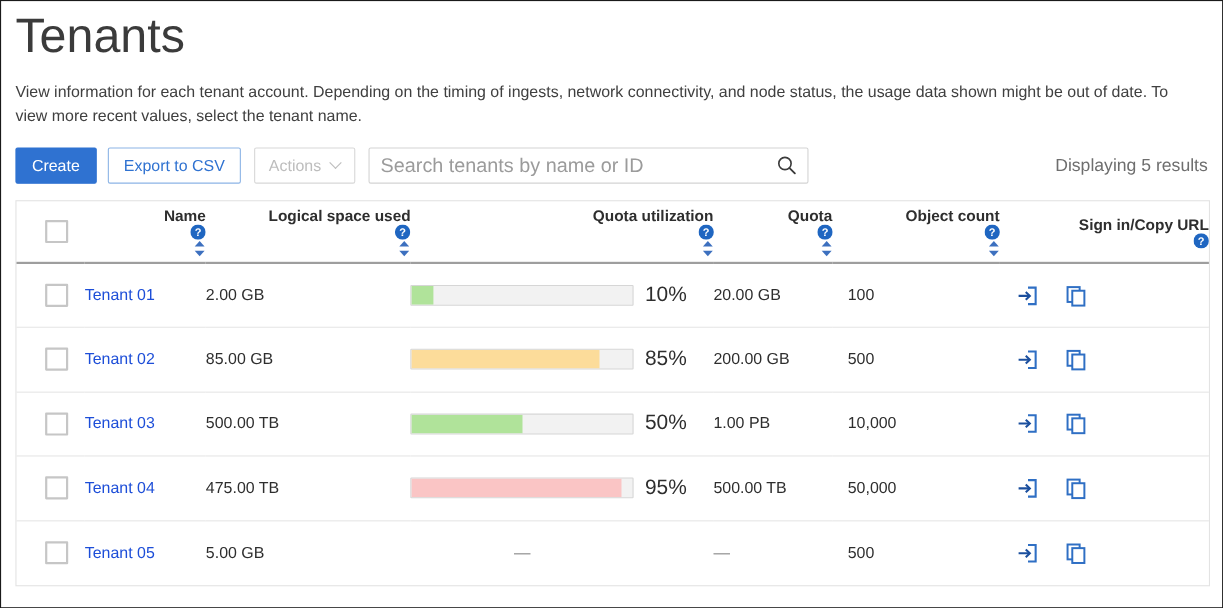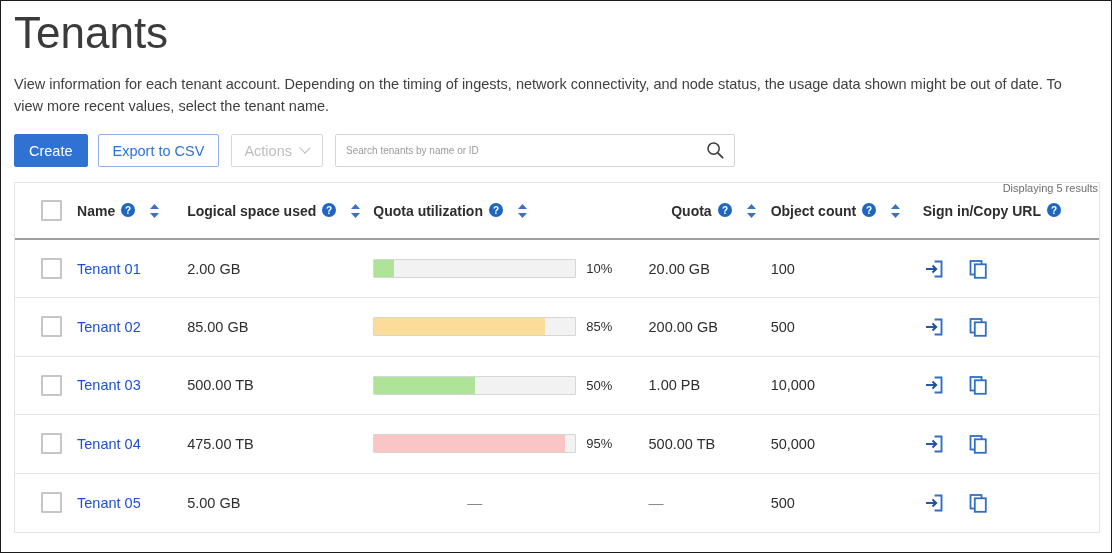--- a/index.html
+++ b/index.html
@@ -106,42 +106,41 @@
     width: 400px;
     height: 33px;
   }
   .search-input {
     width: 100%;
     height: 33px;
     box-sizing: border-box;
     border: 1px solid #d4d4d4;
     border-radius: 2px;
     padding: 0 40px 0 10px;
-    font-size: 10px;
+    font-size: 18px;
     font-family: "Liberation Sans", sans-serif;
     color: #333;
     background: #fff;
     outline: none;
   }
   .search-input::placeholder { color: #9b9b9b; }
   .search-icon {
     position: absolute;
     right: 11px;
     top: 7px;
     width: 18px;
     height: 18px;
     pointer-events: none;
   }
   .results-count {
     position: absolute;
     right: 0;
     top: 8px;
-    font-size: 11px;
+    font-size: 16px;
     color: #6e6e6e;
-    margin-top: 40px;
   }
 
   
   .table-wrap {
     margin-top: 15px;
     border: 1px solid #e3e3e3;
     border-top: 1px solid #e3e3e3;
     box-sizing: border-box;
     width: 1086px;
   }
@@ -160,22 +159,22 @@
   thead th {
     border-bottom: 2px solid #9e9e9e;
     font-size: 14px;
     font-weight: bold;
     color: #2e2e2e;
     text-align: left;
     white-space: nowrap;
   }
   .th-inner {
     display: flex;
-    align-items: flex-start;
-    gap: 6px;
+    align-items: flex-end;
+    flex-direction: column;
   }
   .th-inner.right { justify-content: flex-end; }
   tbody tr {
     height: 58.5px;
     border-bottom: 1px solid #e6e6e6;
   }
   tbody tr:last-child { border-bottom: none; }
   tbody td {
     font-size: 14.5px;
     color: #2e2e2e;
@@ -238,21 +237,21 @@
     border-radius: 1px;
     overflow: hidden;
     position: relative;
   }
   .bar-fill {
     height: 100%;
     box-sizing: border-box;
   }
   .bar-pct {
     margin-left: 10px;
-    font-size: 13px;
+    font-size: 19px;
     color: #2e2e2e;
     min-width: 36px;
   }
   .dash {
     color: #8a8a8a;
     font-size: 15px;
     display: inline-block;
     width: 203px;
     text-align: center;
   }

